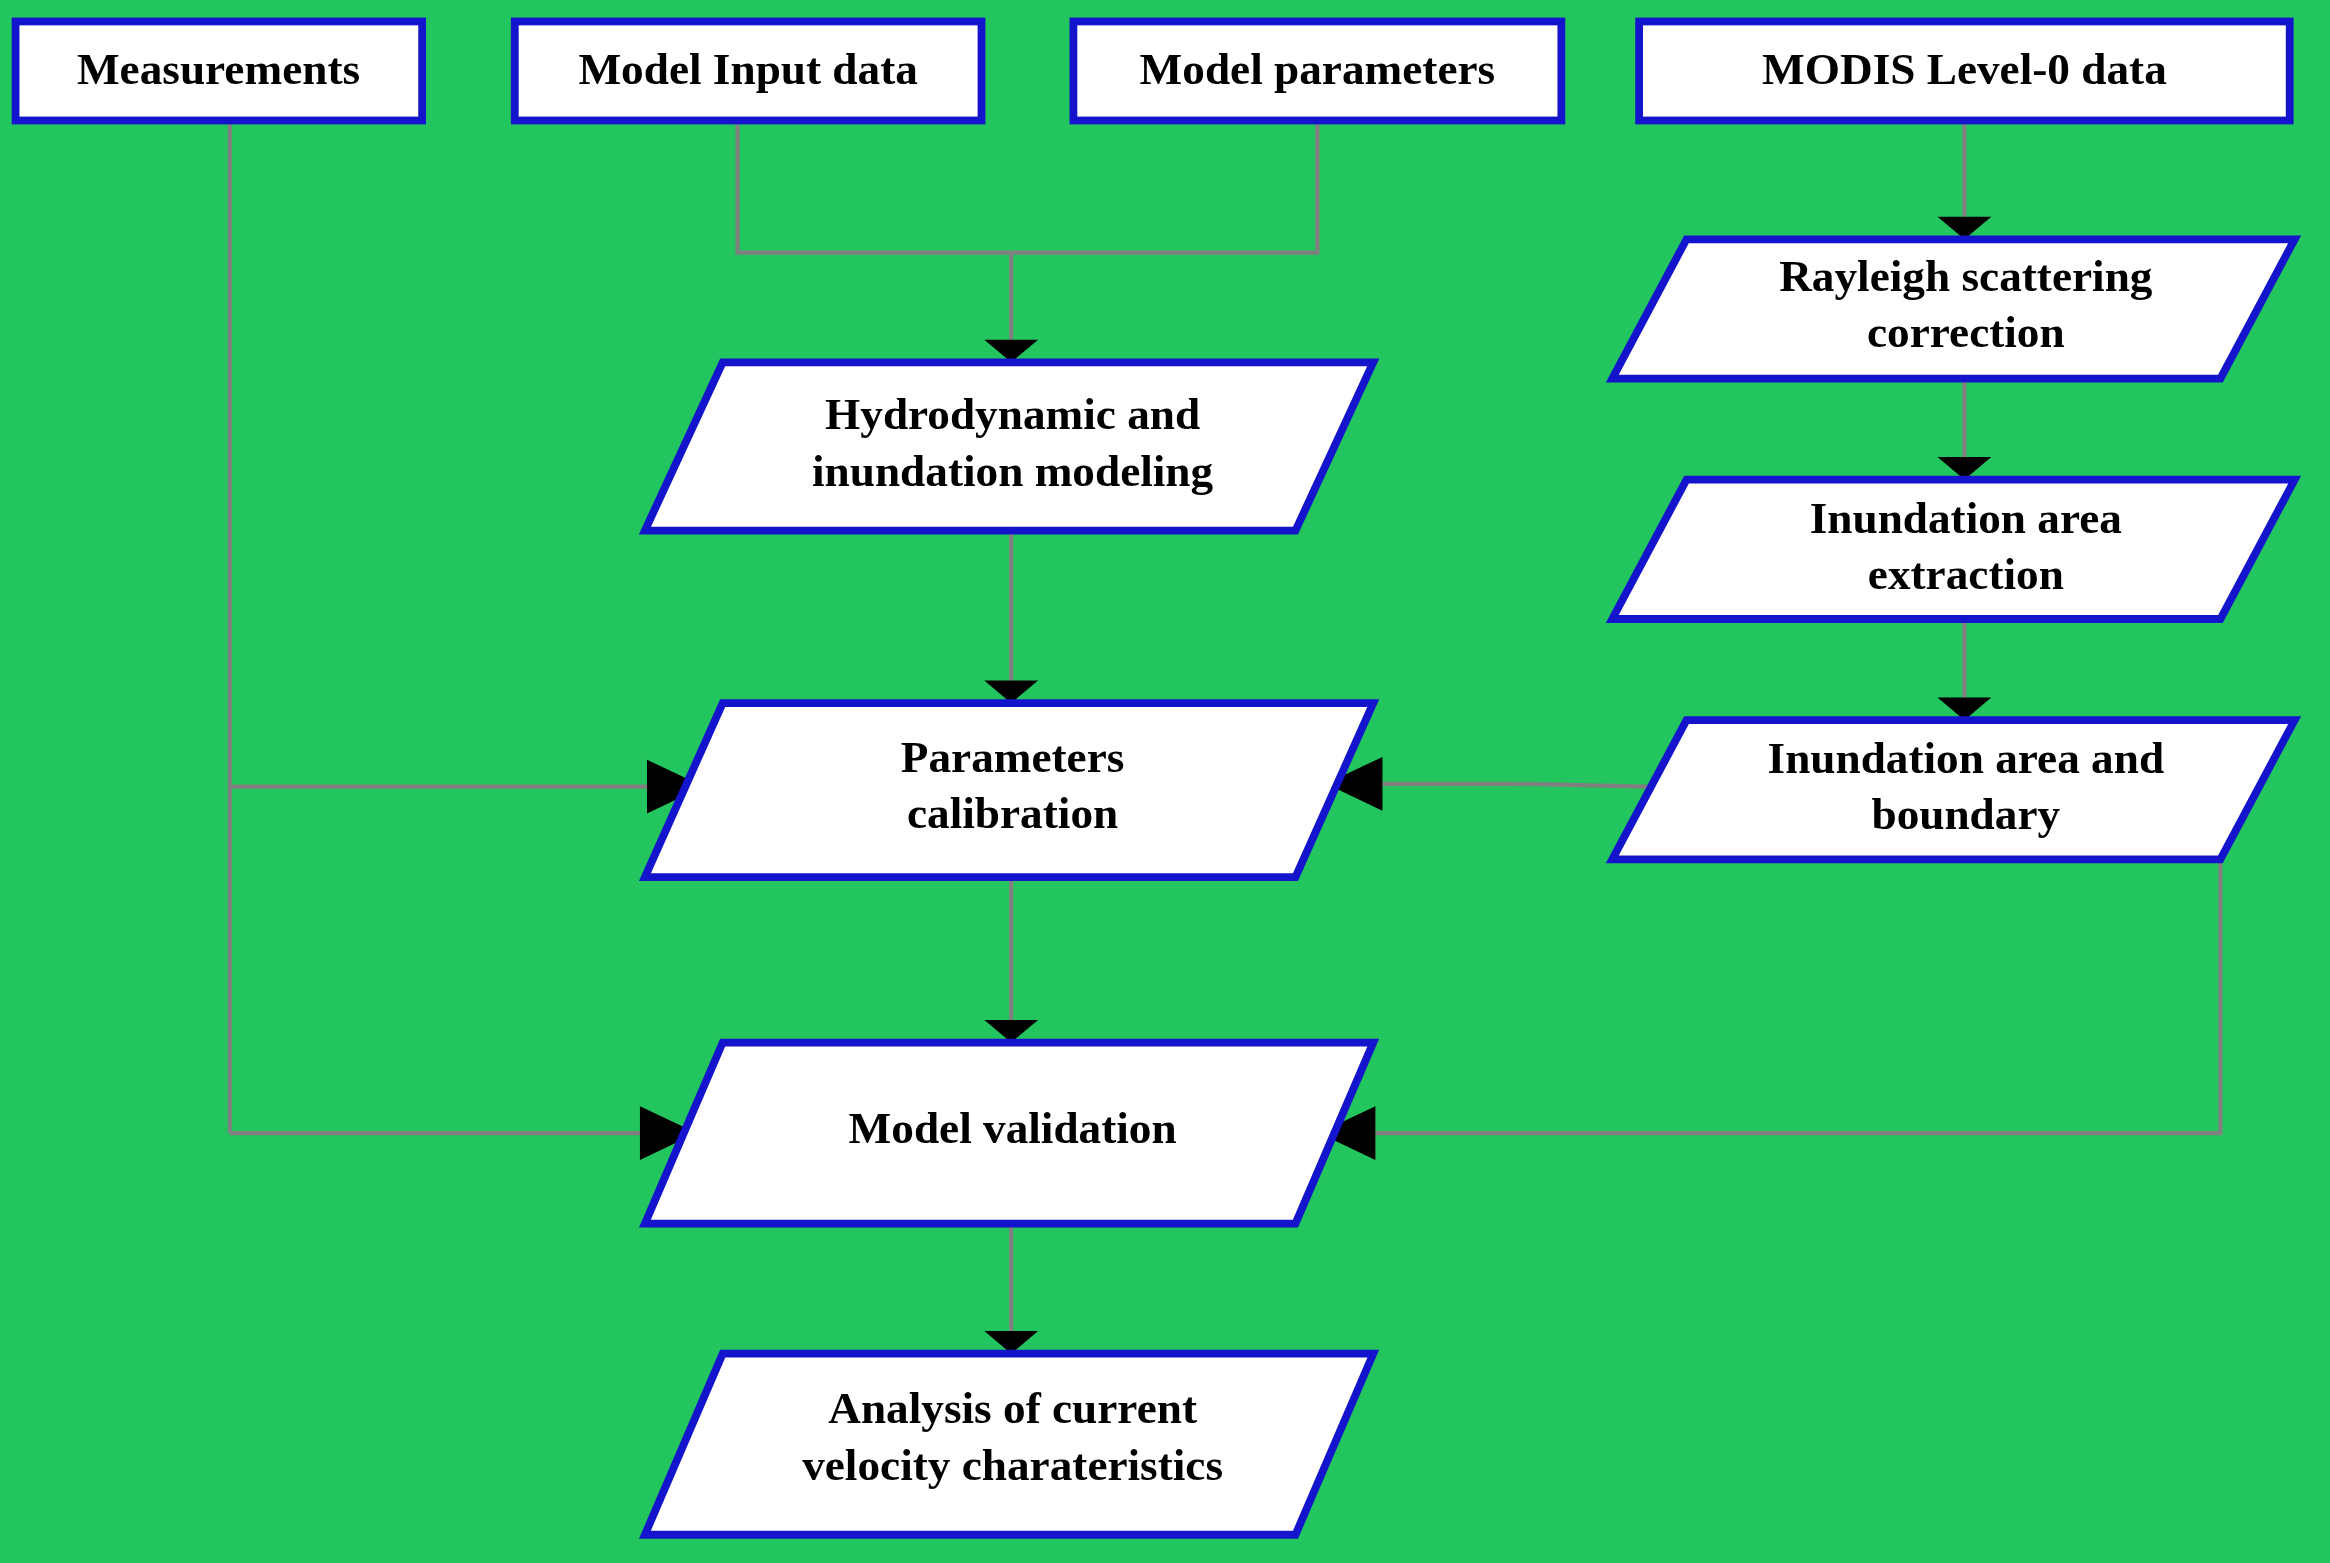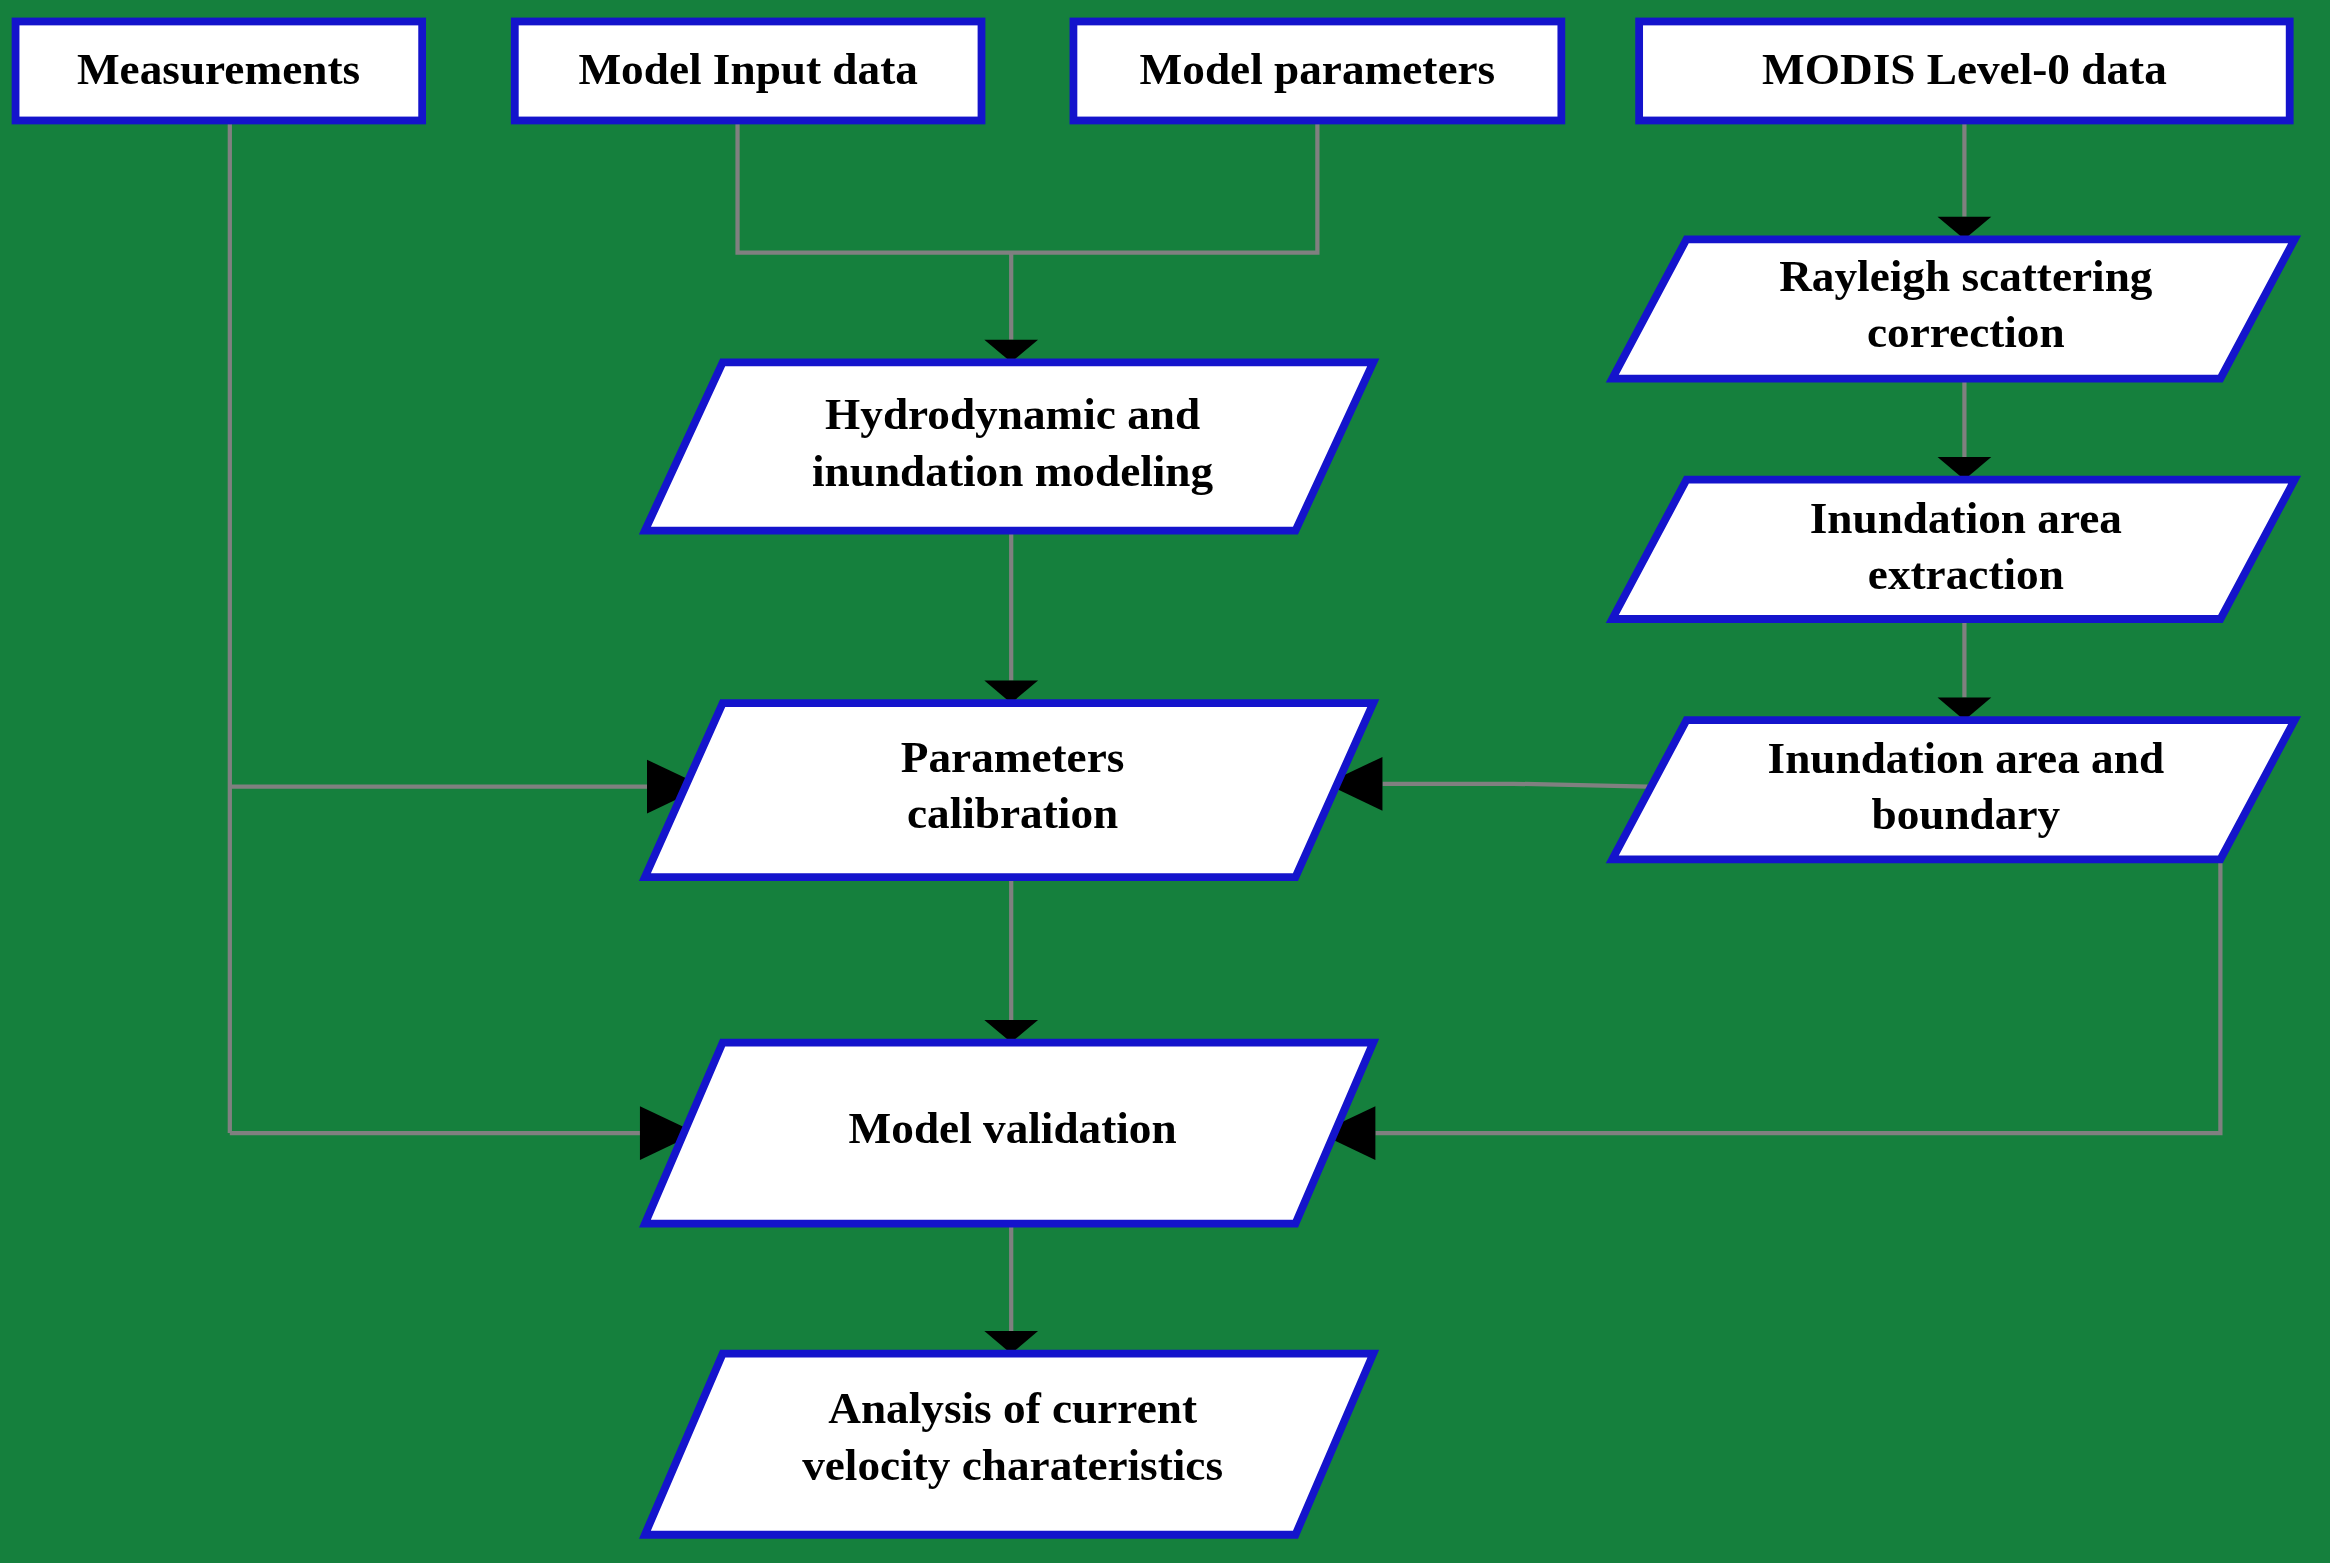--- a/index.html
+++ b/index.html
@@ -10,21 +10,21 @@
   body {
     width: 2330px;
     height: 1564px;
     font-family: "Liberation Serif", "DejaVu Serif", serif;
     overflow: hidden;
   }
   #flowchart-root {
     position: relative;
     width: 2330px;
     height: 1564px;
-    background: #15803d;
+    background: #22c55e;
   }
   svg.chart-canvas {
     position: absolute;
     top: 0;
     left: 0;
     width: 2330px;
     height: 1564px;
     display: block;
   }
   .node-shape {

